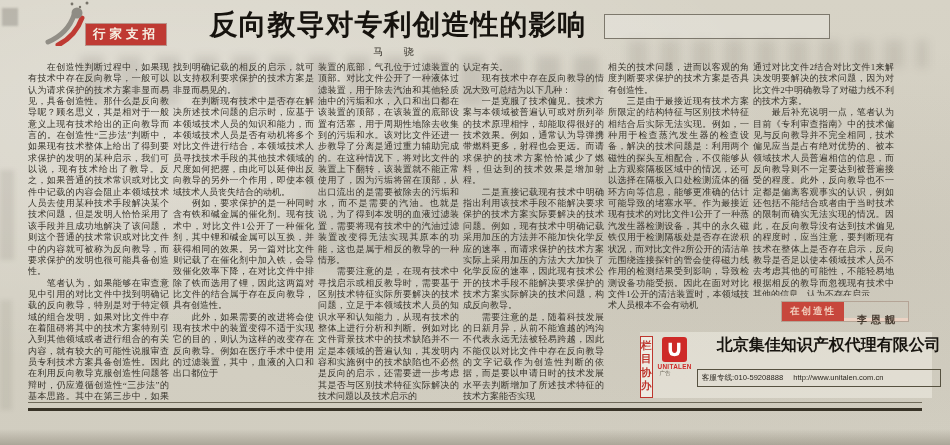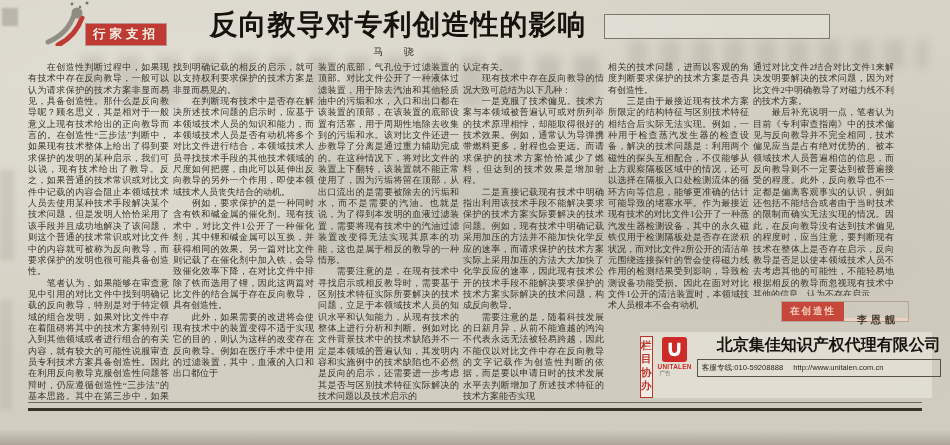--- a/index.html
+++ b/index.html
@@ -55,21 +55,21 @@
       background:rgba(250,247,240,.55);}
   .ad-logo{width:38px;display:flex;flex-direction:column;align-items:center;padding-top:5px;}
   .logo-mark{width:25px;height:25px;background:#ce2a28;border-radius:3px;display:flex;
       align-items:center;justify-content:center;}
   .logo-name{color:#ce2a28;font-size:6.4px;font-weight:bold;letter-spacing:.3px;margin-top:1px;
       font-family:"Liberation Sans","DejaVu Sans",sans-serif;}
   .logo-note{font-size:5.5px;color:#6c675b;align-self:flex-start;margin-left:2px;}
   .ad-right{flex:1;padding-top:3px;}
   .ad-company{font-size:16px;font-weight:900;color:#17140f;white-space:nowrap;line-height:1.25;
       font-family:"Liberation Sans","DejaVu Sans",sans-serif;margin-left:20px;}
-  .ad-contact{border:1px solid #565140;margin-top:4px;padding:2px 4px;font-size:7.6px;
+  .ad-contact{border:1px solid #565140;margin-top:14px;padding:2px 4px;font-size:7.6px;
       color:#29261e;line-height:1.55;font-family:"Liberation Sans","DejaVu Sans",sans-serif;}
   .ad-contact .row1 span{margin-right:10px;}
   
   .rule-thin{position:absolute;left:28px;top:402px;width:894px;height:1px;background:#6f6a5a;}
   .rule-thick{position:absolute;left:28px;top:408px;width:894px;height:3px;background:#383327;}
 </style>
 </head>
 <body>
 
 <div class="page">

